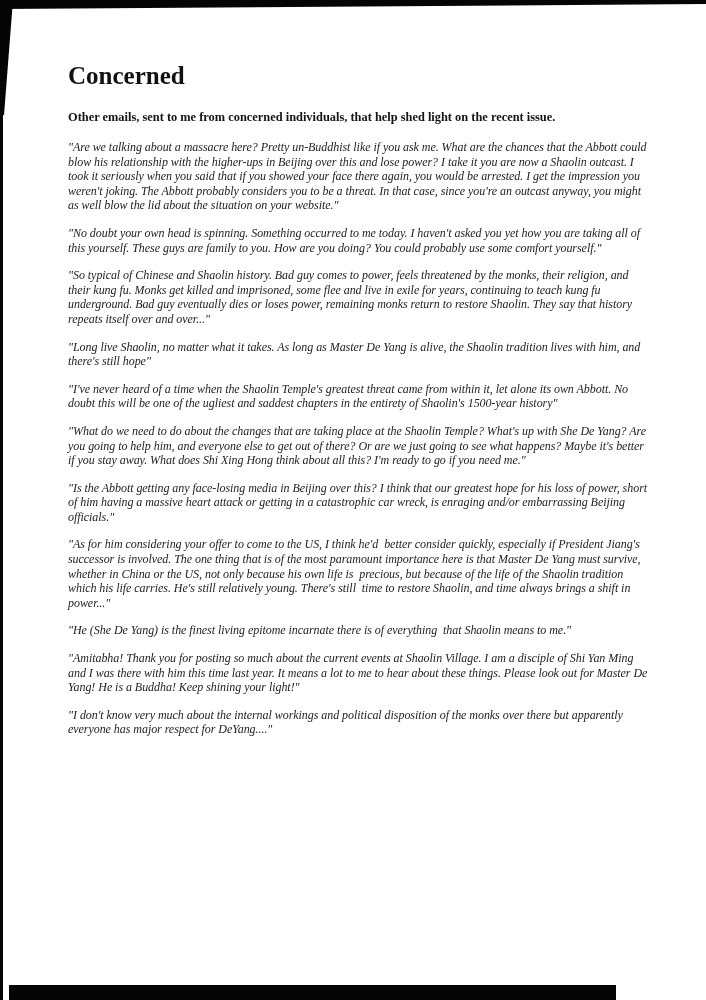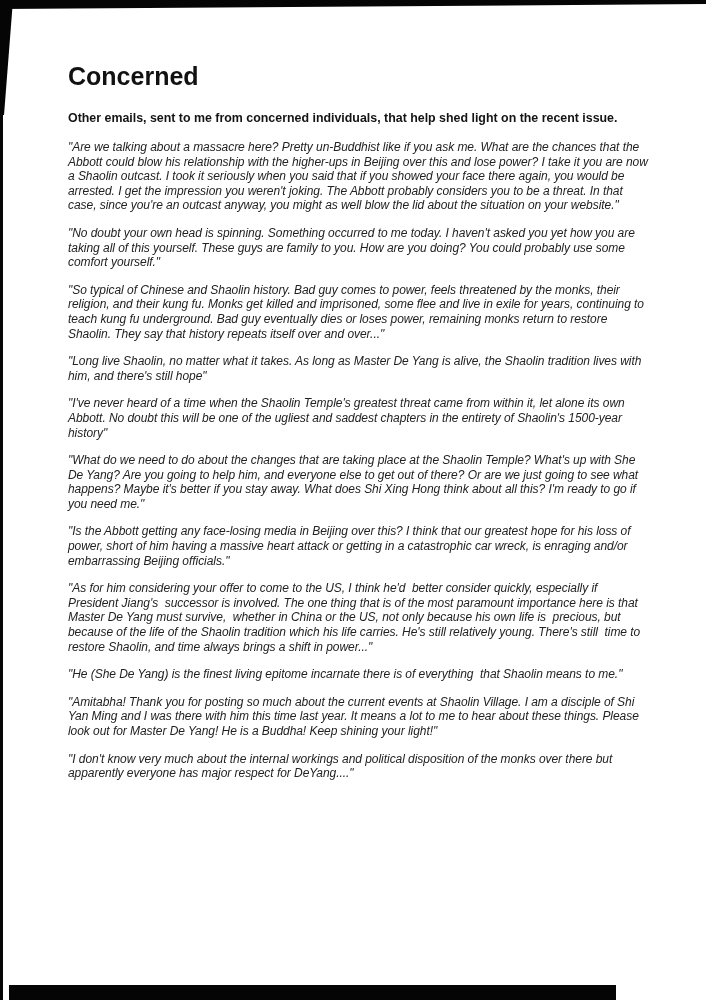--- a/index.html
+++ b/index.html
@@ -6,21 +6,21 @@
     margin: 0;
     padding: 0;
     background: #ffffff;
   }
   .viewport {
     position: relative;
     width: 706px;
     height: 1000px;
     background: var(--paper, #ffffff);
     overflow: hidden;
-    font-family: Liberation Sans, sans-serif;
+    font-family: Liberation Serif, serif;
   }
 
   
   .scan-edge { position: absolute; background: var(--scan_border, #000000); }
   .scan-edge-top {
     left: 0; top: 0; width: 706px; height: 9px;
     clip-path: polygon(0 0, 706px 0, 706px 4px, 0 9px);
   }
   .scan-edge-left-thick {
     left: 0; top: 0; width: 13px; height: 115px;

